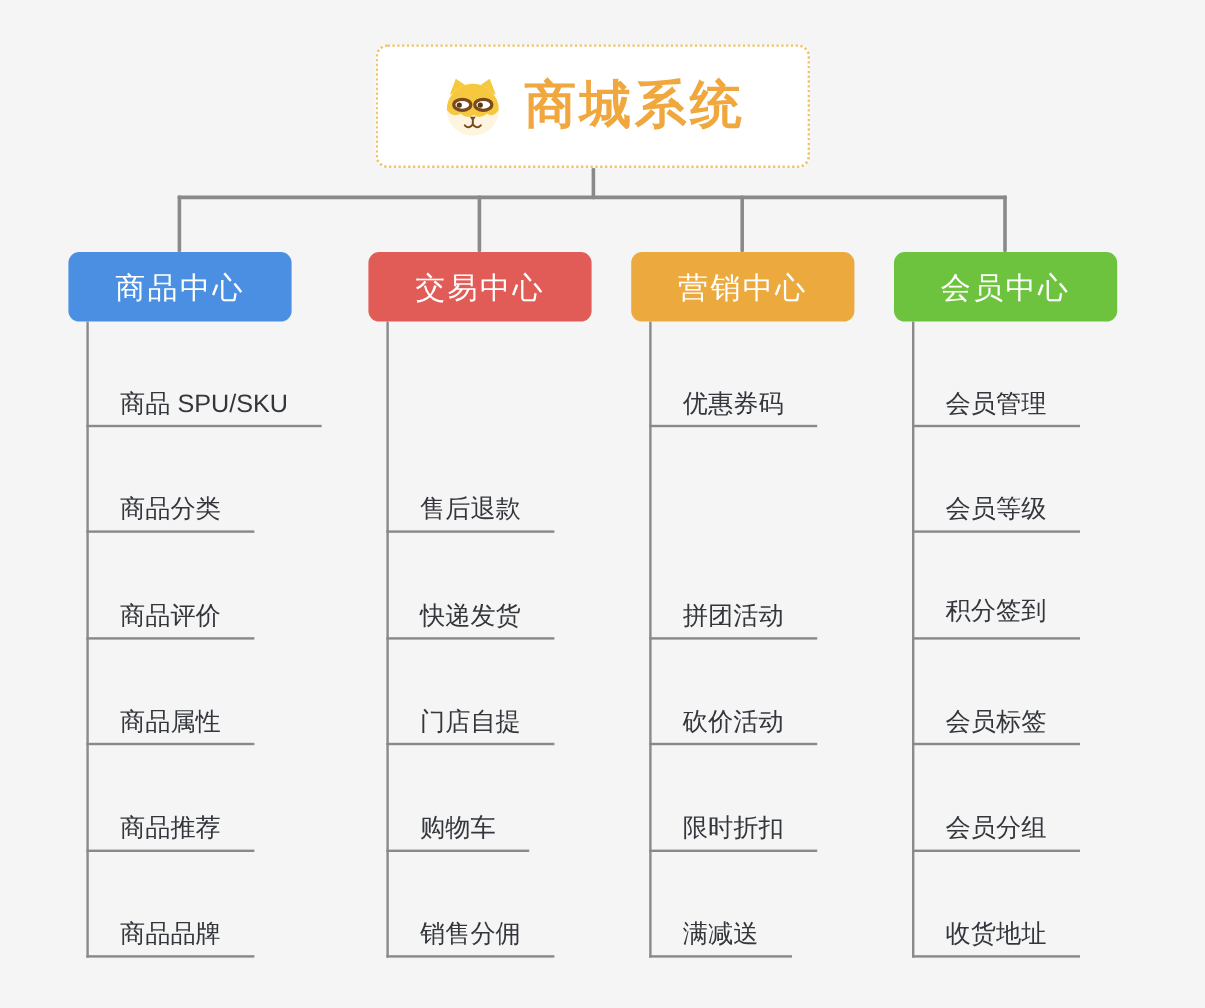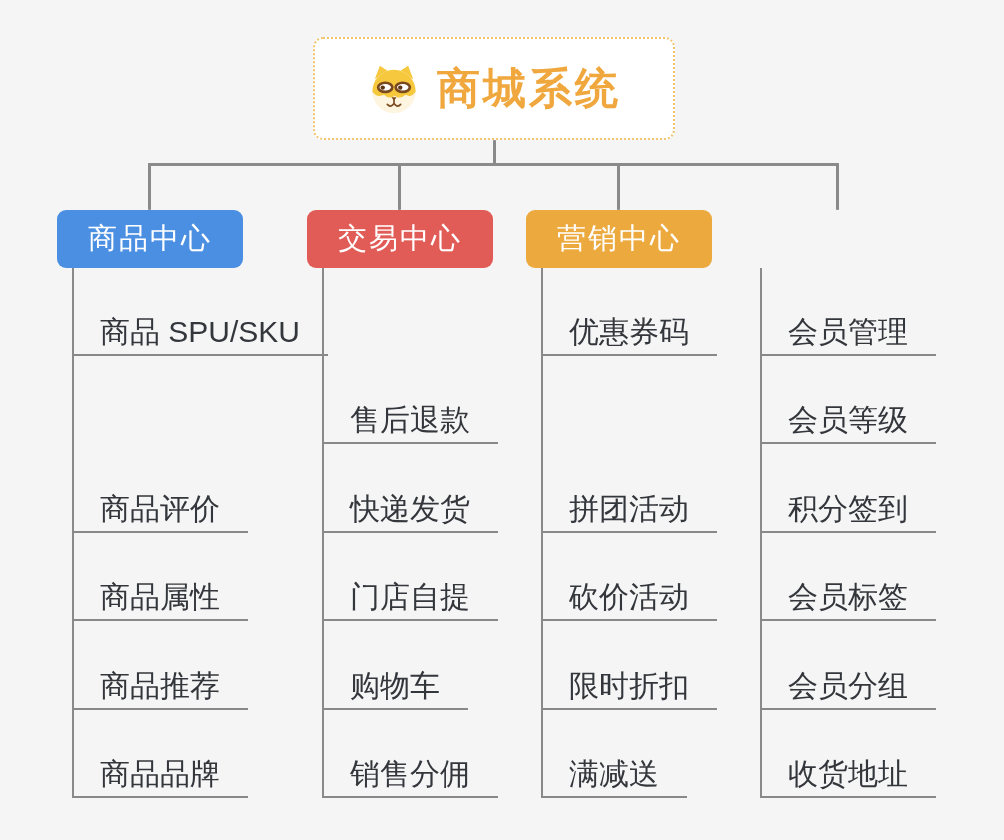--- a/index.html
+++ b/index.html
@@ -29,38 +29,38 @@
   .stem  { left:493px; top:140px; width:3px; height:26px; }
   .hbar  { left:148px; top:163px; width:691px; height:3px; }
   .drop  { top:163px; width:3px; height:47px; }
   .drop-1 { left:148px; } .drop-2 { left:398px; }
   .drop-3 { left:617px; } .drop-4 { left:836px; }
 
   
   .branch { position:absolute; top:210px; width:250px; height:600px; }
   .branch-header {
     position:absolute; left:0; top:0; width:186px; height:58px;
-    border-radius:9px; color:#ffffff; font-size:29px; letter-spacing:2px;
+    border-radius:9px; color:#ffffff; font-size:25px; letter-spacing:2px;
     display:flex; align-items:center; justify-content:center;
     cursor:pointer;
   }
   .branch-spine {
     position:absolute; left:15px; top:58px; width:2px; height:530px;
     background:var(--line,#8a8a8a);
   }
   .branch-items { position:absolute; left:0; top:0; width:250px; height:600px; }
   .item {
     position:absolute; left:15px; height:38px;
     display:flex; align-items:flex-end;
     border-bottom:2px solid var(--underline,#898989);
     padding:0 28px 7px 28px;
     width:max-content; white-space:nowrap;
     cursor:pointer;
   }
-  .item span { font-size:30px; color:var(--item-text,#33363b); line-height:1; }
+  .item span { font-size:21px; color:var(--item-text,#33363b); line-height:1; }
 </style>
 </head>
 <body>
 
 <div class="canvas">
 
   <div class="root-node">
     <span class="dog-icon">
       <svg viewBox="0 0 64 60" width="54" height="50" aria-hidden="true">
         <path d="M9 18 L15 2 L27 10 Z" fill="#f6c83e"></path>
@@ -85,20 +85,23 @@
   <div class="line drop drop-3"></div>
   <div class="line drop drop-4"></div>
 
   <div id="branches">
   <div class="branch" style="left: 57px;">
     <div class="branch-spine"></div>
     <div class="branch-header" style="background: rgb(75, 143, 226);">商品中心</div>
     <div class="branch-items">
           <div class="item" style="top: 108px;">
             <span>商品 SPU/SKU</span>
+          </div>
+          <div class="item" style="top: 196.4px;">
+            <span>商品分类</span>
           </div>
           <div class="item" style="top: 284.8px;">
             <span>商品评价</span>
           </div>
           <div class="item" style="top: 373.2px;">
             <span>商品属性</span>
           </div>
           <div class="item" style="top: 461.6px;">
             <span>商品推荐</span>
           </div>
@@ -147,20 +150,21 @@
             <span>限时折扣</span>
           </div>
           <div class="item" style="top: 550px;">
             <span>满减送</span>
           </div>
         </div>
   </div>
 
   <div class="branch" style="left: 745px;">
     <div class="branch-spine"></div>
+    <div class="branch-header" style="background: rgb(109, 194, 62);">会员中心</div>
     <div class="branch-items">
           <div class="item" style="top: 108px; text-align: right;">
             <span>会员管理</span>
           </div>
           <div class="item" style="top: 196.4px;">
             <span>会员等级</span>
           </div>
           <div class="item" style="top: 284.8px; align-items: center;">
             <span>积分签到</span>
           </div>

